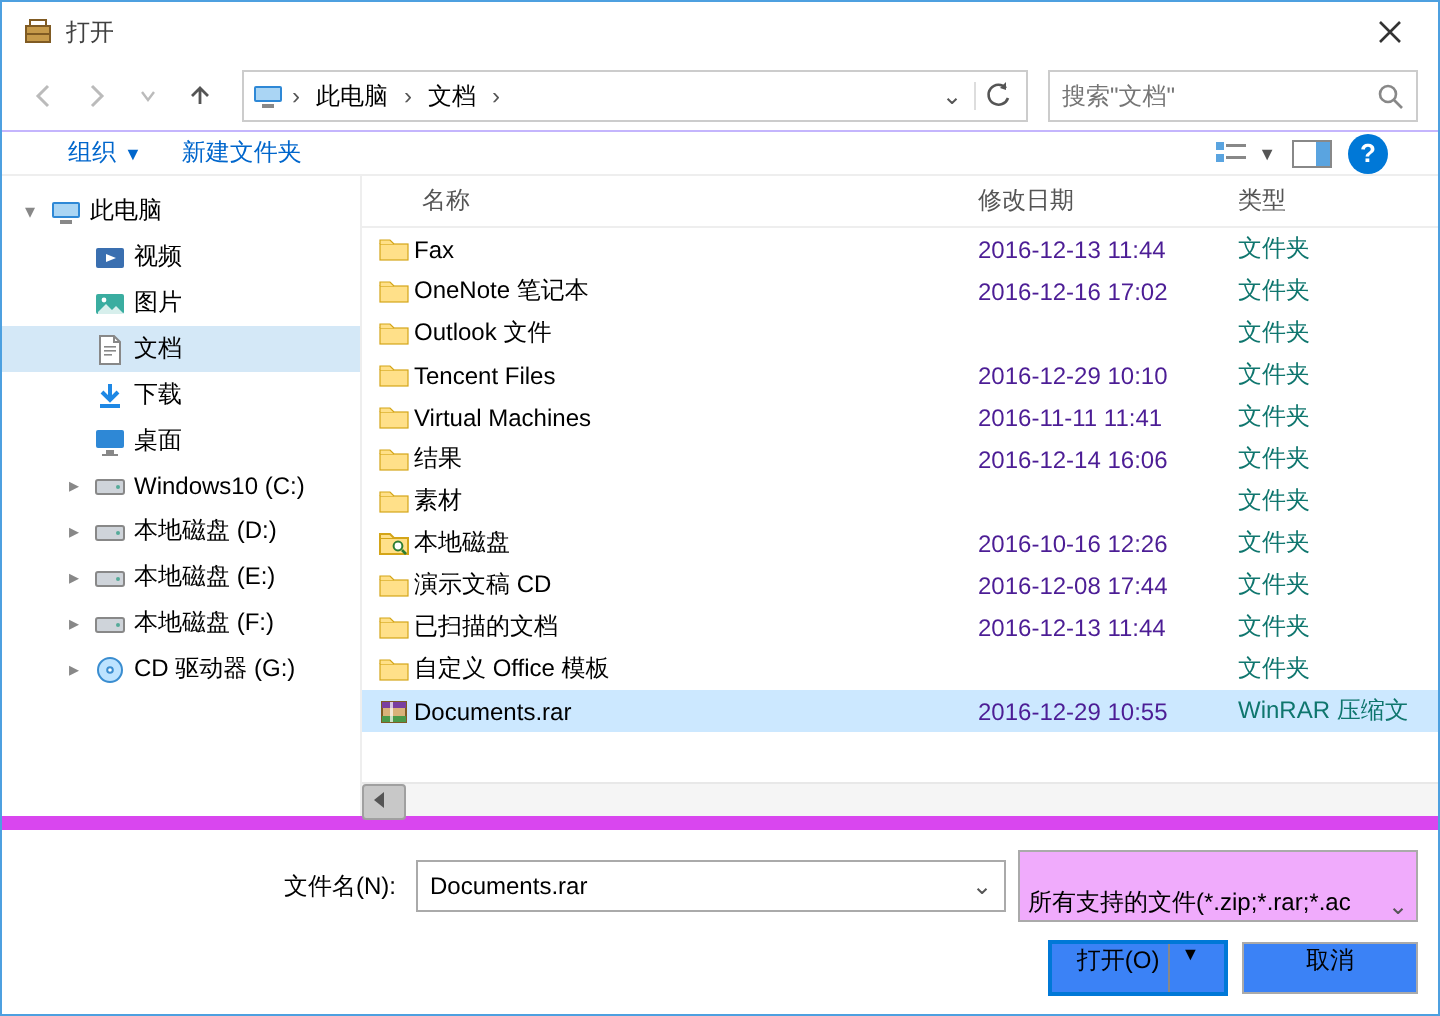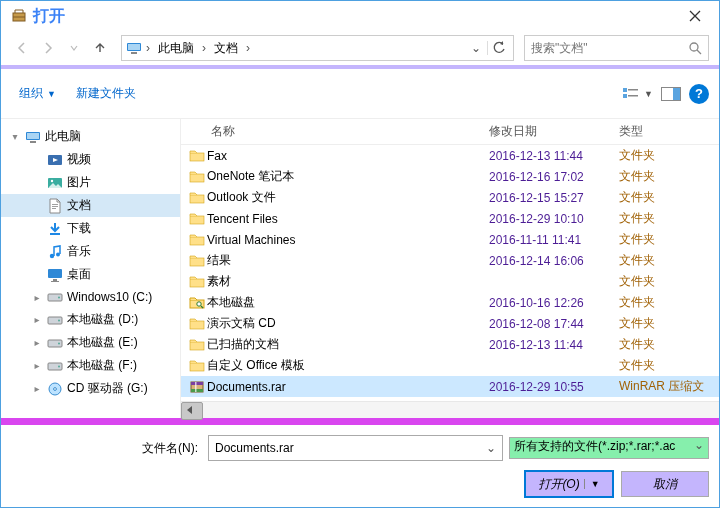--- a/index.html
+++ b/index.html
@@ -1,37 +1,37 @@
 <!DOCTYPE html>
 <html><head>
 <meta charset="utf-8">
 <style>
 * { box-sizing: border-box; margin: 0; padding: 0; font-family: "Microsoft YaHei", "Segoe UI", sans-serif; font-size: 12px; }
 body { background: #fff; }
 .dialog { width: 720px; height: 508px; border: 1px solid #4da0e0; background: #fff; display: flex; flex-direction: column; }
 
 .titlebar { height: 30px; display: flex; align-items: center; padding: 0 4px; }
 .app-icon { width: 16px; height: 16px; margin: 0 6px; }
-.title { font-size: 16px; color: #3b82f6; font-weight: bold; }
+.title { font-size: 12px; color: #404040; }
 .title-spacer { flex: 1; }
 .close { width: 40px; height: 28px; display:flex; align-items:center; justify-content:center; cursor:pointer; font-size: 14px; }
 
 .navrow { display:flex; align-items:center; padding: 4px 10px; gap: 4px; }
 .navbtn { width: 22px; height: 22px; display:flex; align-items:center; justify-content:center; color:#555; cursor:pointer; }
 .navbtn.disabled { color:#bbb; }
 .pathbox { flex:1; height: 26px; border:1px solid #ccc; display:flex; align-items:center; padding:0 4px; gap:2px; background:#fff; margin:0 6px; }
 .pc-icon { width:16px; height:16px; }
 .sep { color:#555; padding:0 2px; }
 .pathseg { padding:0 4px; cursor:pointer; }
 .path-spacer { flex:1; }
 .refresh { width:22px; cursor:pointer; }
 .searchbox { width:185px; height:26px; border:1px solid #ccc; display:flex; align-items:center; padding:0 6px; background:#fff; }
 .searchbox input { flex:1; border:none; outline:none; background:transparent; color:#888; }
 
-.toolbar { display:flex; align-items:center; padding: 6px 10px; border-top:4px solid #c4b5fd; border-bottom:1px solid #eee; gap:4px; height:54px; }
+.toolbar { display:flex; align-items:center; padding: 6px 25px; border-top:1px solid #c4b5fd; border-bottom:1px solid #eee; gap:4px; height:23px; }
 .toolbtn { color:#0066cc; padding:4px 8px; cursor:pointer; display:flex; align-items:center; gap:4px; }
 .spacer { flex:1; }
 .viewctrl { display:flex; align-items:center; gap:8px; }
 .help-icon { width:20px; height:20px; border-radius:50%; background:#0078d7; color:#fff; display:flex; align-items:center; justify-content:center; font-weight:bold; cursor:pointer; font-size:13px; }
 
 .body { flex:1; display:flex; min-height:0; }
 
 .sidebar { width:180px; border-right:1px solid #eee; overflow-y:auto; padding:6px 0; }
 .tree-item { display:flex; align-items:center; padding:3px 8px; gap:4px; cursor:pointer; white-space:nowrap; }
 .tree-item.selected { background:#d4e8f7; }
@@ -44,33 +44,33 @@
 .headers, .row { padding-left:8px; }
 .col-name { flex:1; padding-left:22px; }
 .col-date { width:130px; }
 .col-type { width:100px; }
 .rows { flex:1; overflow-y:auto; }
 .row { display:flex; align-items:center; padding:2px 0 2px 8px; cursor:default; }
 .row.selected { background:#cce8ff; }
 .f-icon { width:18px; }
 .row .fname { flex:1; }
 .row .fdate { width:130px; color:#4c1d95; }
-.row .ftype { width:100px; color:#a16207; overflow:hidden; white-space:nowrap; }
+.row .ftype { width:100px; color:#0f766e; overflow:hidden; white-space:nowrap; }
 .hscroll-hint { height:17px; border-top:1px solid #e8e8e8; background:#f5f5f5; position:relative; }
 .hscroll-hint::before { content:''; position:absolute; left:0; top:0; width:20px; height:100%; background:#c8c8c8; border:1px solid #a0a0a0; border-radius:2px; }
 .hscroll-hint::after { content:''; position:absolute; left:6px; top:4px; width:0; height:0; border-top:4px solid transparent; border-bottom:4px solid transparent; border-right:5px solid #555; }
 
 .footer { border-top:7px solid #d946ef; padding:10px; }
 .footer-row { display:flex; align-items:center; gap:6px; margin-bottom:10px; justify-content:flex-end;}
 .fname-label { padding-right:4px;}
 .fname-input { width:295px; height:26px; border:1px solid #aaa; display:flex; align-items:center;}
 .fname-input input { flex:1; border:none; outline:none; padding:0 6px; }
-.ftype-select { flex:0 0 200px; height:22px; border:1px solid #aaa; display:flex; align-items:flex-start; padding:0 4px; justify-content:space-between; background:#86efac; white-space:nowrap; overflow:hidden;}
+.ftype-select { flex:0 0 200px; height:36px; border:1px solid #aaa; display:flex; align-items:flex-end; padding:0 4px; justify-content:space-between; background:#f0abfc; white-space:nowrap; overflow:hidden;}
 .btns { display:flex; gap:8px; justify-content:flex-end; }
-.btn { min-width:88px; height:26px; border:1px solid #aaa; background:#c4b5fd; display:flex; align-items:center; justify-content:center; cursor:pointer;font-style:italic;}
+.btn { min-width:88px; height:26px; border:1px solid #aaa; background:#3b82f6; display:flex; justify-content:center; cursor:pointer;}
 .btn.primary { border:1px solid #0078d7; outline:1px solid #0078d7; }
 
 svg { display:block; }
 .folder-svg rect{ fill:#ffe089; stroke:#d4a518; stroke-width:0.6;}
 </style>
 </head>
 <body>
 
 <div class="dialog">
   <div class="titlebar">
@@ -231,32 +231,20 @@
               <rect x="3" y="12" width="10" height="2" fill="#1e88e5"></rect>
             </svg>
           </span>
           <span>下载</span>
         </div>
         <div class="tree-item">
           <span class="indent"></span>
           <span class="twisty"></span>
           <span class="t-icon">
             <svg width="16" height="16" viewBox="0 0 16 16">
-              <circle cx="5" cy="12" r="2.2" fill="#1e88e5"></circle>
-              <path d="M7 12 V3 L13 2 V10" fill="none" stroke="#1e88e5" stroke-width="1.5"></path>
-              <circle cx="11" cy="10.5" r="2" fill="#1e88e5"></circle>
-            </svg>
-          </span>
-          <span>音乐</span>
-        </div>
-        <div class="tree-item">
-          <span class="indent"></span>
-          <span class="twisty"></span>
-          <span class="t-icon">
-            <svg width="16" height="16" viewBox="0 0 16 16">
               <rect x="1" y="2" width="14" height="9" rx="1" fill="#2e88d6"></rect>
               <rect x="6" y="12" width="4" height="2" fill="#888"></rect>
               <rect x="4" y="14" width="8" height="1" fill="#888"></rect>
             </svg>
           </span>
           <span>桌面</span>
         </div>
         <div class="tree-item">
           <span class="indent"></span>
           <span class="twisty">▸</span>
@@ -343,21 +331,20 @@
             <span class="ftype">文件夹</span>
           </div>
           <div class="row">
             <span class="f-icon">
               <svg class="folder-svg" width="16" height="16" viewBox="0 0 16 16">
                 <rect x="1" y="5" width="14" height="8"></rect>
                 <path d="M1 5 V3 H6 L8 5" fill="#ffe089" stroke="#d4a518" stroke-width="0.6"></path>
               </svg>
             </span>
             <span class="fname">Outlook 文件</span>
-            <span class="fdate">2016-12-15 15:27</span>
             <span class="ftype">文件夹</span>
           </div>
           <div class="row">
             <span class="f-icon">
               <svg class="folder-svg" width="16" height="16" viewBox="0 0 16 16">
                 <rect x="1" y="5" width="14" height="8"></rect>
                 <path d="M1 5 V3 H6 L8 5" fill="#ffe089" stroke="#d4a518" stroke-width="0.6"></path>
               </svg>
             </span>
             <span class="fname">Tencent Files</span>

